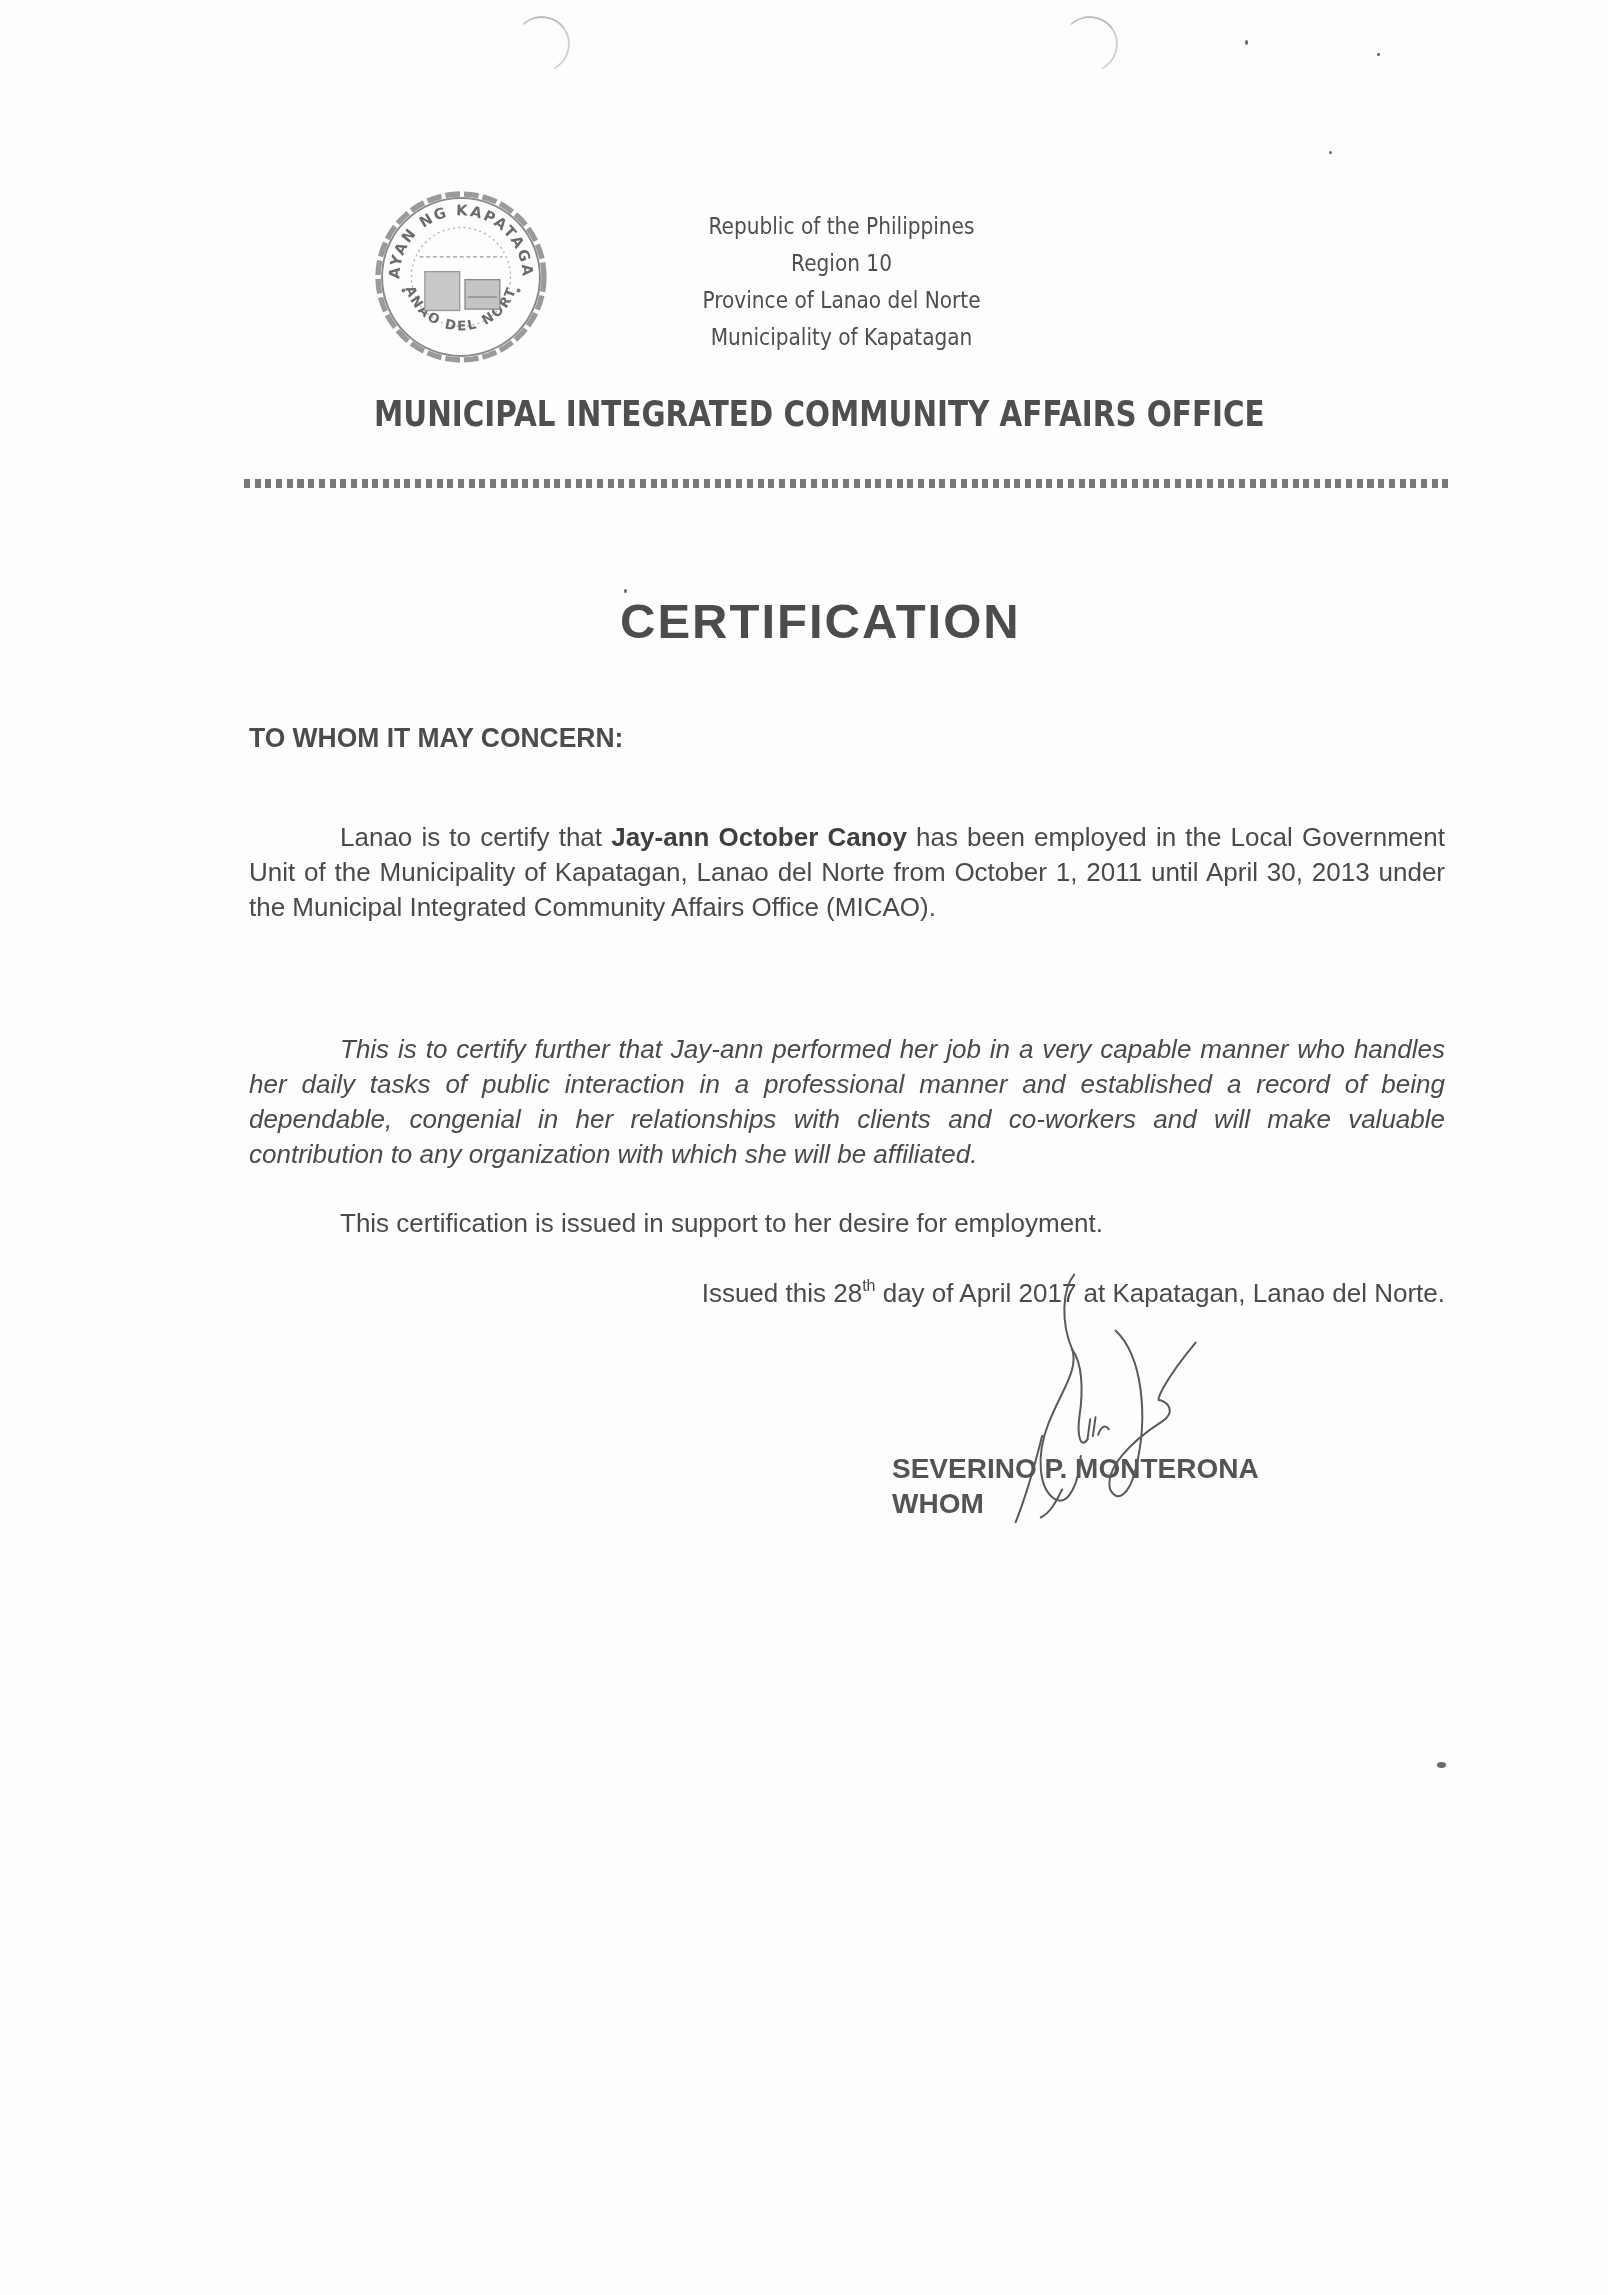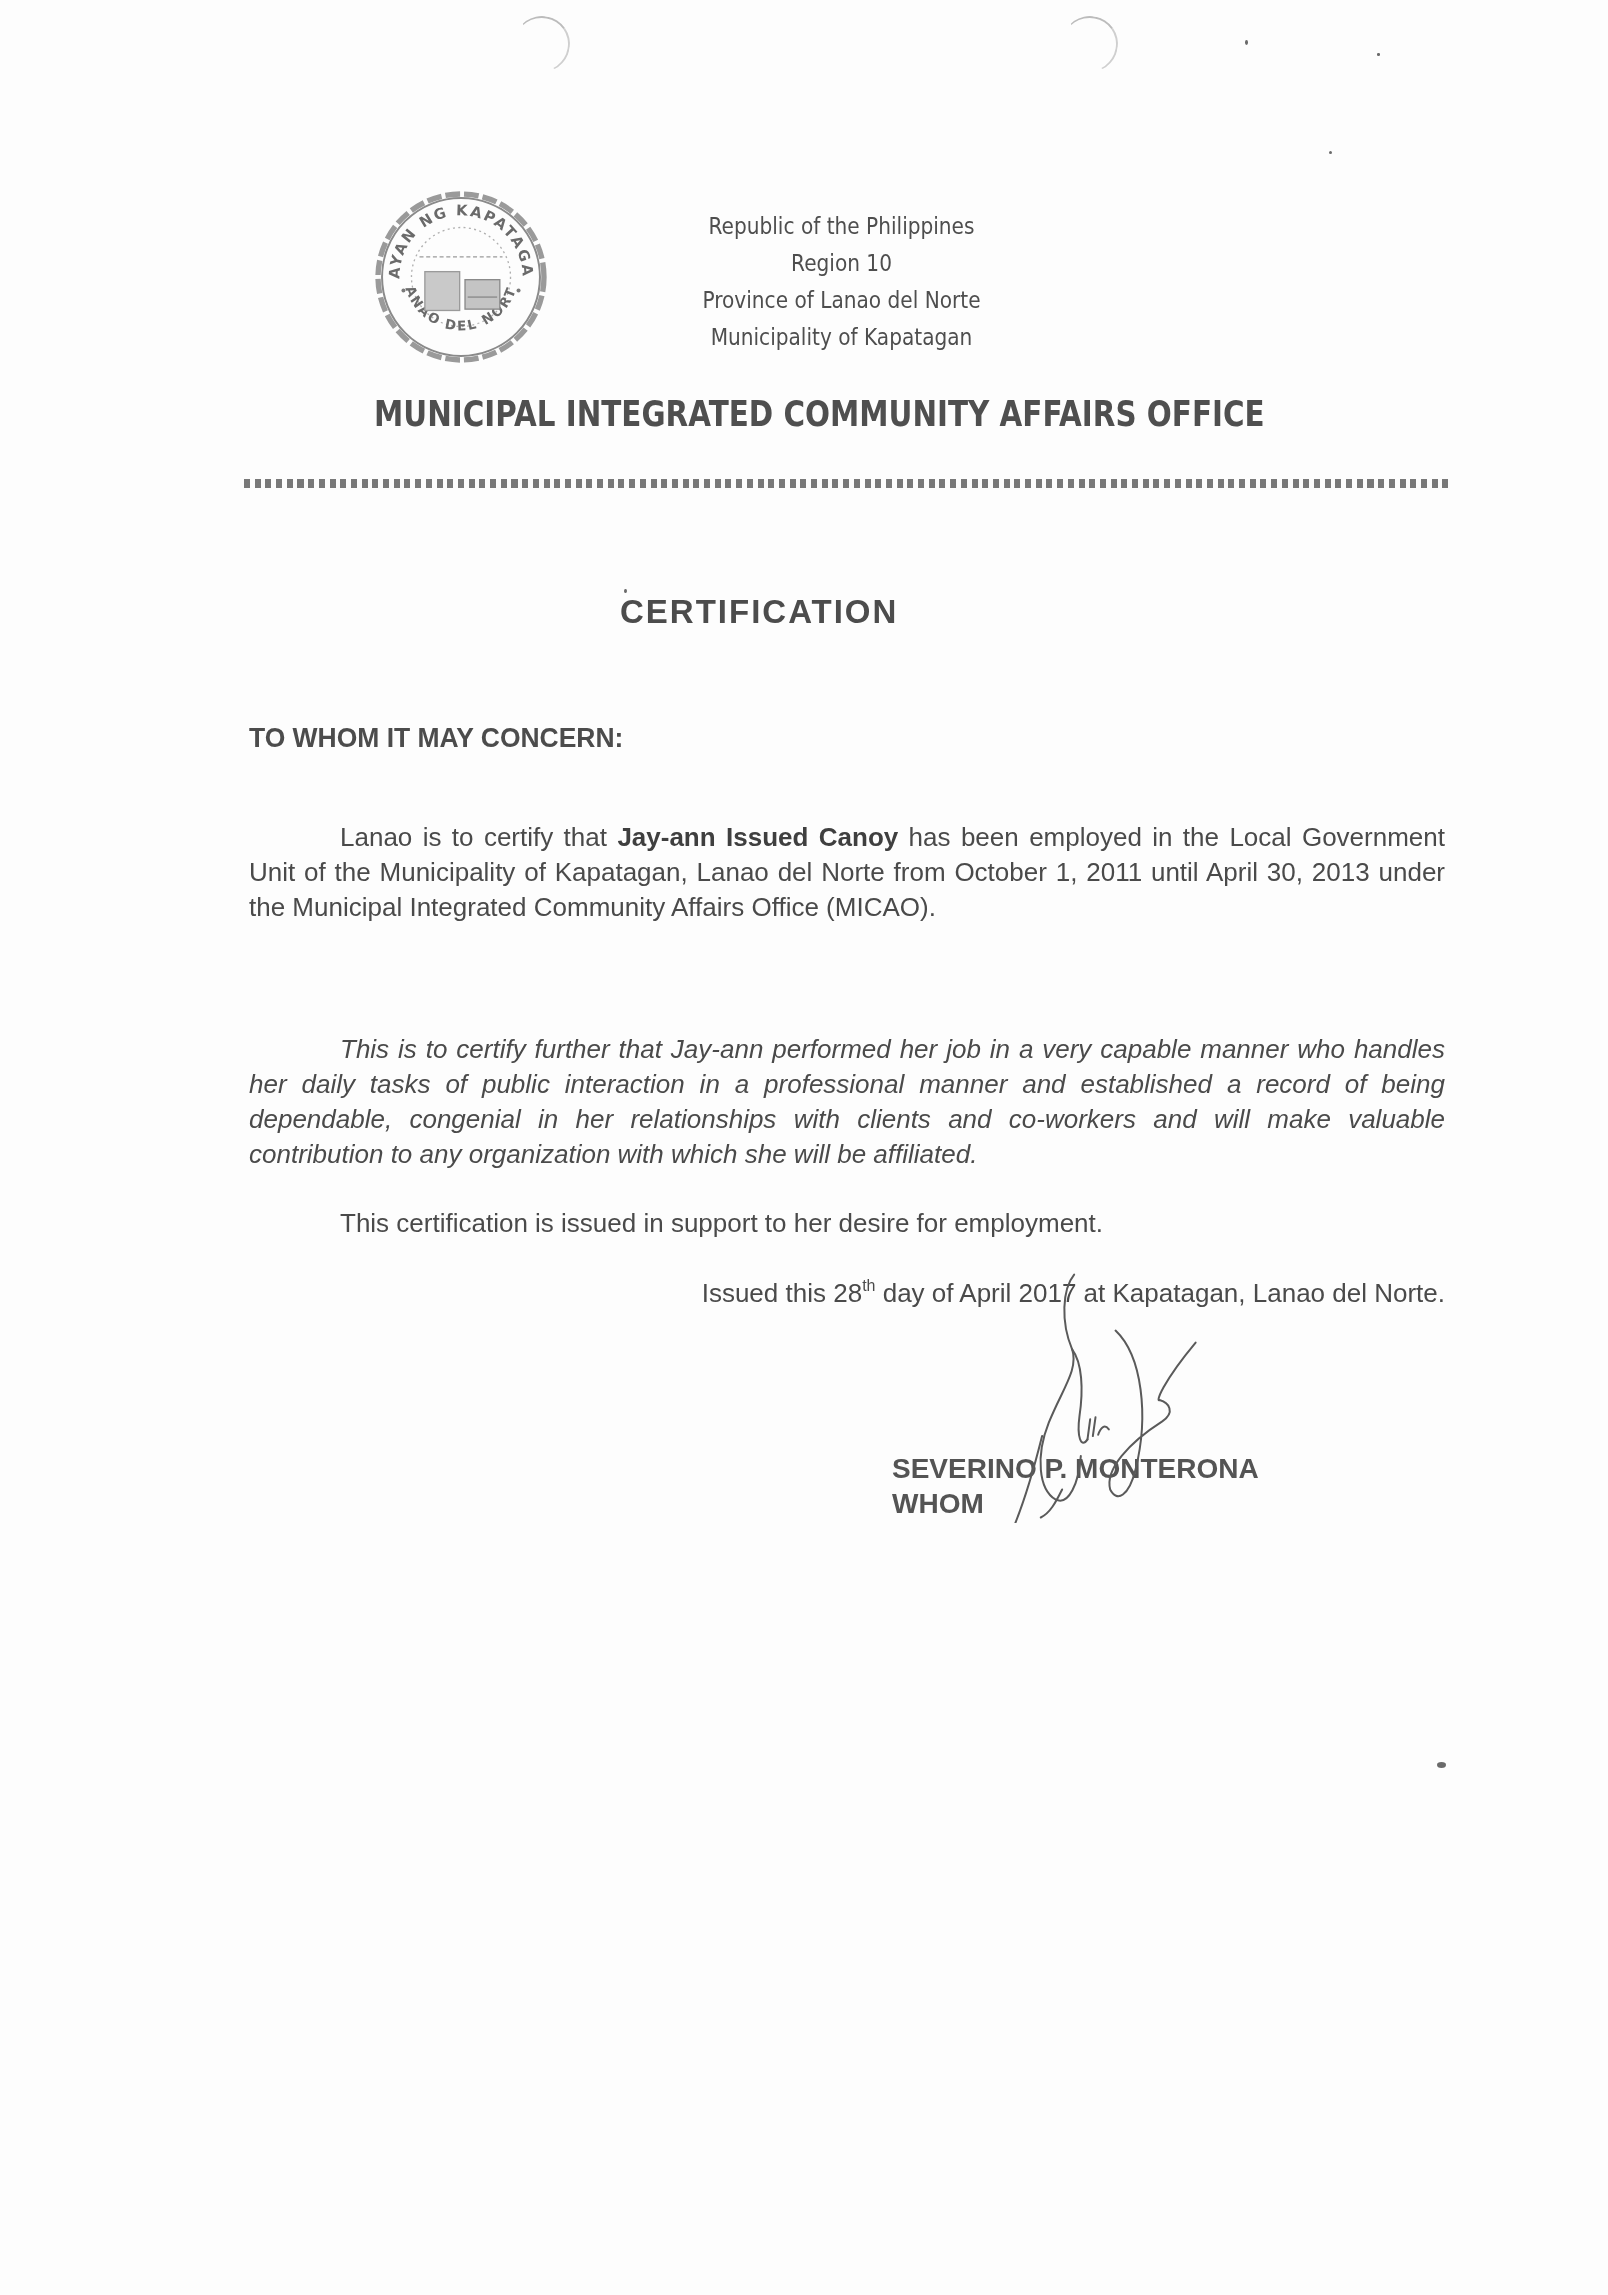--- a/index.html
+++ b/index.html
@@ -77,21 +77,21 @@
       opacity: 0.9;
     }
 
     
     .title {
       position: absolute;
       left: 620px;
       top: 593px;
       font-family: "Liberation Sans", sans-serif;
       font-weight: bold;
-      font-size: 33px;
+      font-size: 49px;
       letter-spacing: 2px;
       color: #4c4c4c;
       white-space: nowrap;
     }
     .salutation {
       position: absolute;
       left: 249px;
       top: 723px;
       font-family: "Liberation Sans", sans-serif;
       font-weight: bold;
@@ -183,21 +183,21 @@
   <div>Province of Lanao del Norte</div>
   <div>Municipality of Kapatagan</div>
 </div>
 
 <div class="office-name">MUNICIPAL INTEGRATED COMMUNITY AFFAIRS OFFICE</div>
 <div class="dotted-rule"></div>
 
 <div class="title">CERTIFICATION</div>
 <div class="salutation">TO WHOM IT MAY CONCERN:</div>
 
-<div class="body-text p1"><span class="indent"></span><span>Lanao is to certify that </span><b>Jay-ann Issued Canoy</b><span> has been employed in the Local Government Unit of the Municipality of Kapatagan, Lanao del Norte from October 1, 2011 until April 30, 2013 under the Municipal Integrated Community Affairs Office (MICAO).</span></div>
+<div class="body-text p1"><span class="indent"></span><span>Lanao is to certify that </span><b>Jay-ann October Canoy</b><span> has been employed in the Local Government Unit of the Municipality of Kapatagan, Lanao del Norte from October 1, 2011 until April 30, 2013 under the Municipal Integrated Community Affairs Office (MICAO).</span></div>
 
 <div class="body-text p2"><span class="indent"></span><span>This is to certify further that Jay-ann performed her job in a very capable manner who handles her daily tasks of public interaction in a professional manner and established a record of being dependable, congenial in her relationships with clients and co-workers and will make valuable contribution to any organization with which she will be affiliated.</span></div>
 
 <div class="body-text p3"><span class="indent"></span><span>This certification is issued in support to her desire for employment.</span></div>
 
 <div class="body-text p4"><span class="indent"></span><span>Issued this 28</span><sup>th</sup><span> day of April 2017 at Kapatagan, Lanao del Norte.</span></div>
 
 <div class="signatory">
   <div>SEVERINO P. MONTERONA</div>
   <div>WHOM</div>

